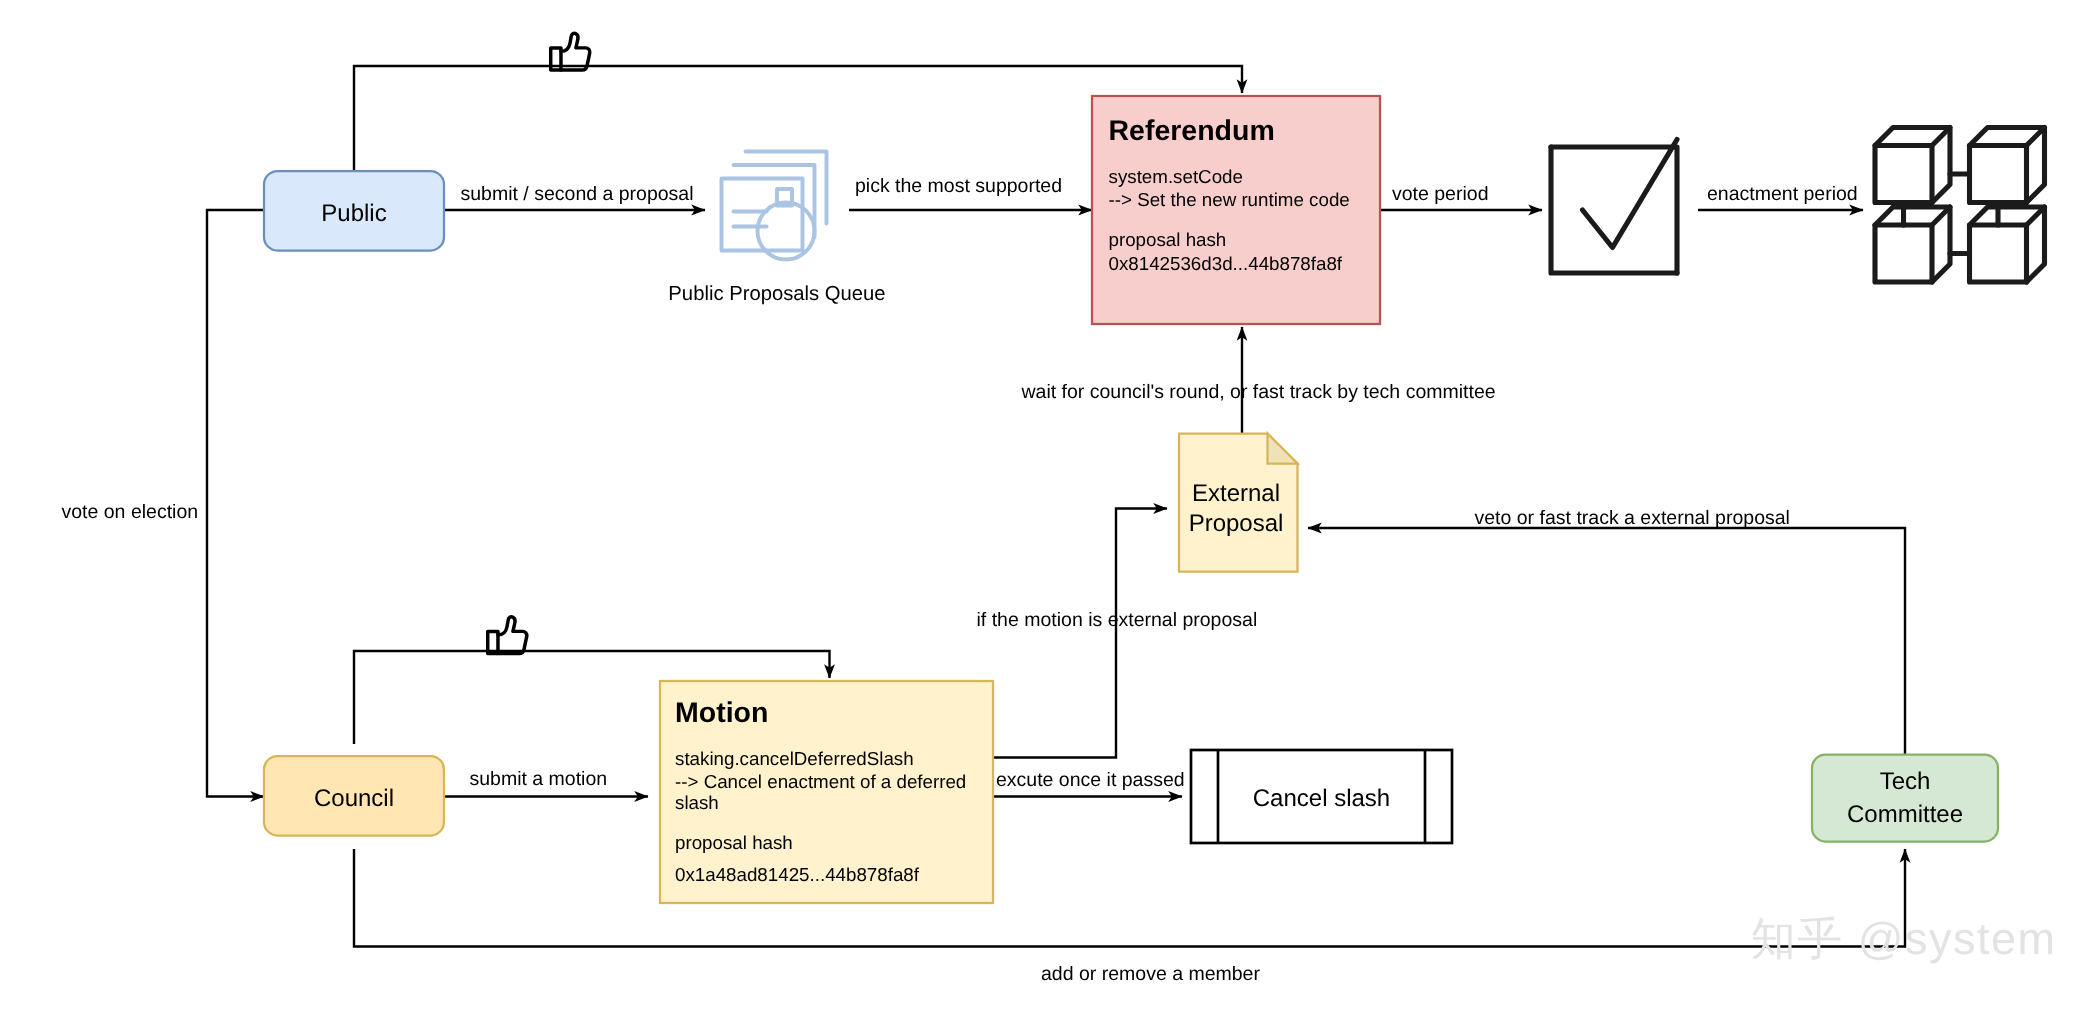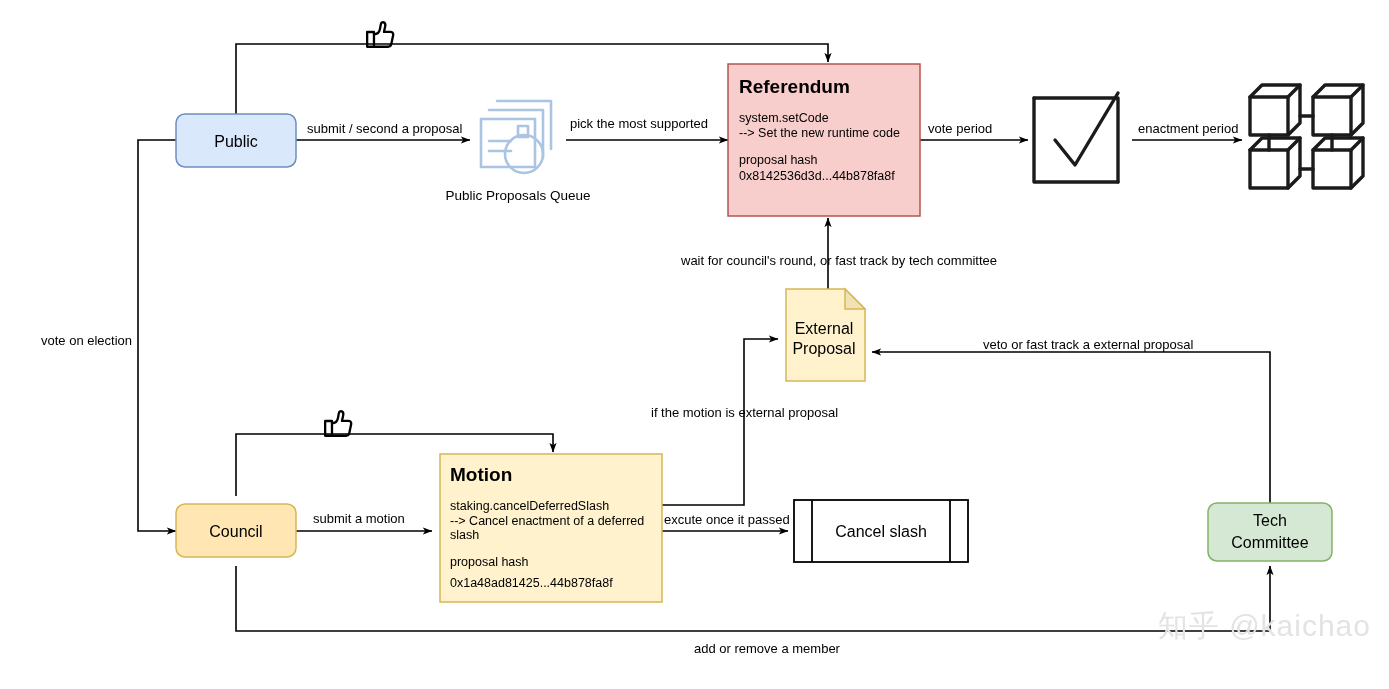--- a/index.html
+++ b/index.html
@@ -296,14 +296,14 @@
       <text class="node-label node-plain" x="881" y="537" text-anchor="middle">Cancel slash</text>
     </g>
 
     <g>
       <rect class="shape-tech" x="1208" y="503" width="124" height="58" rx="9" ry="9"></rect>
       <text class="node-label node-plain" x="1270" y="526" text-anchor="middle">Tech</text>
       <text class="node-label node-plain" x="1270" y="548" text-anchor="middle">Committee</text>
     </g>
   </svg>
 
-  <div class="watermark">知乎 @kaichao</div>
+  <div class="watermark">知乎 @system</div>
 </div>
 
 </body></html>

